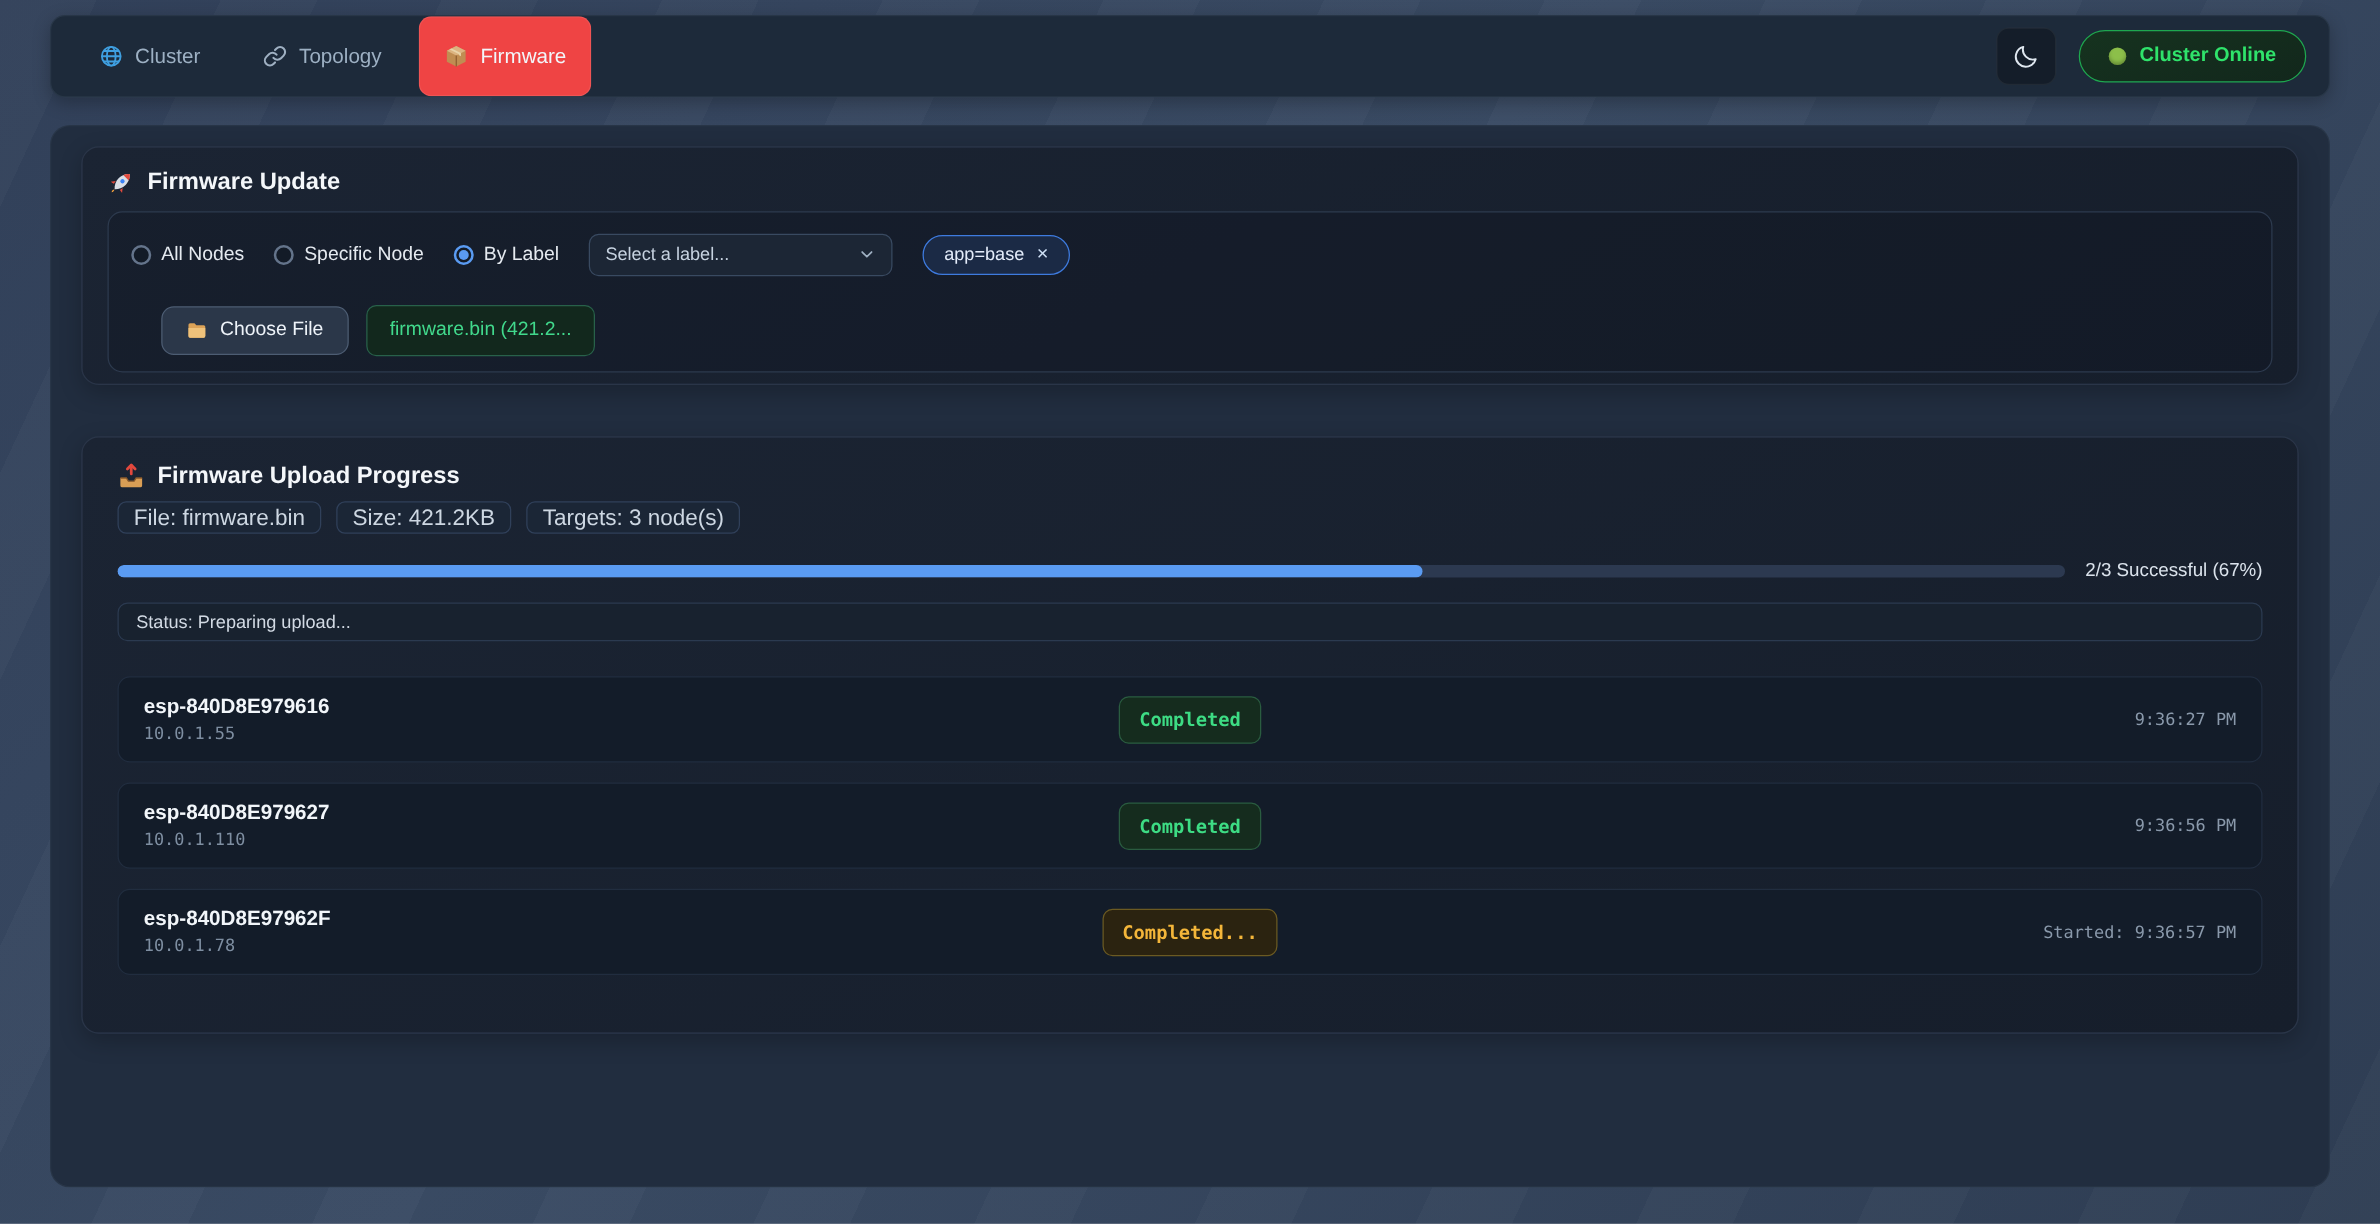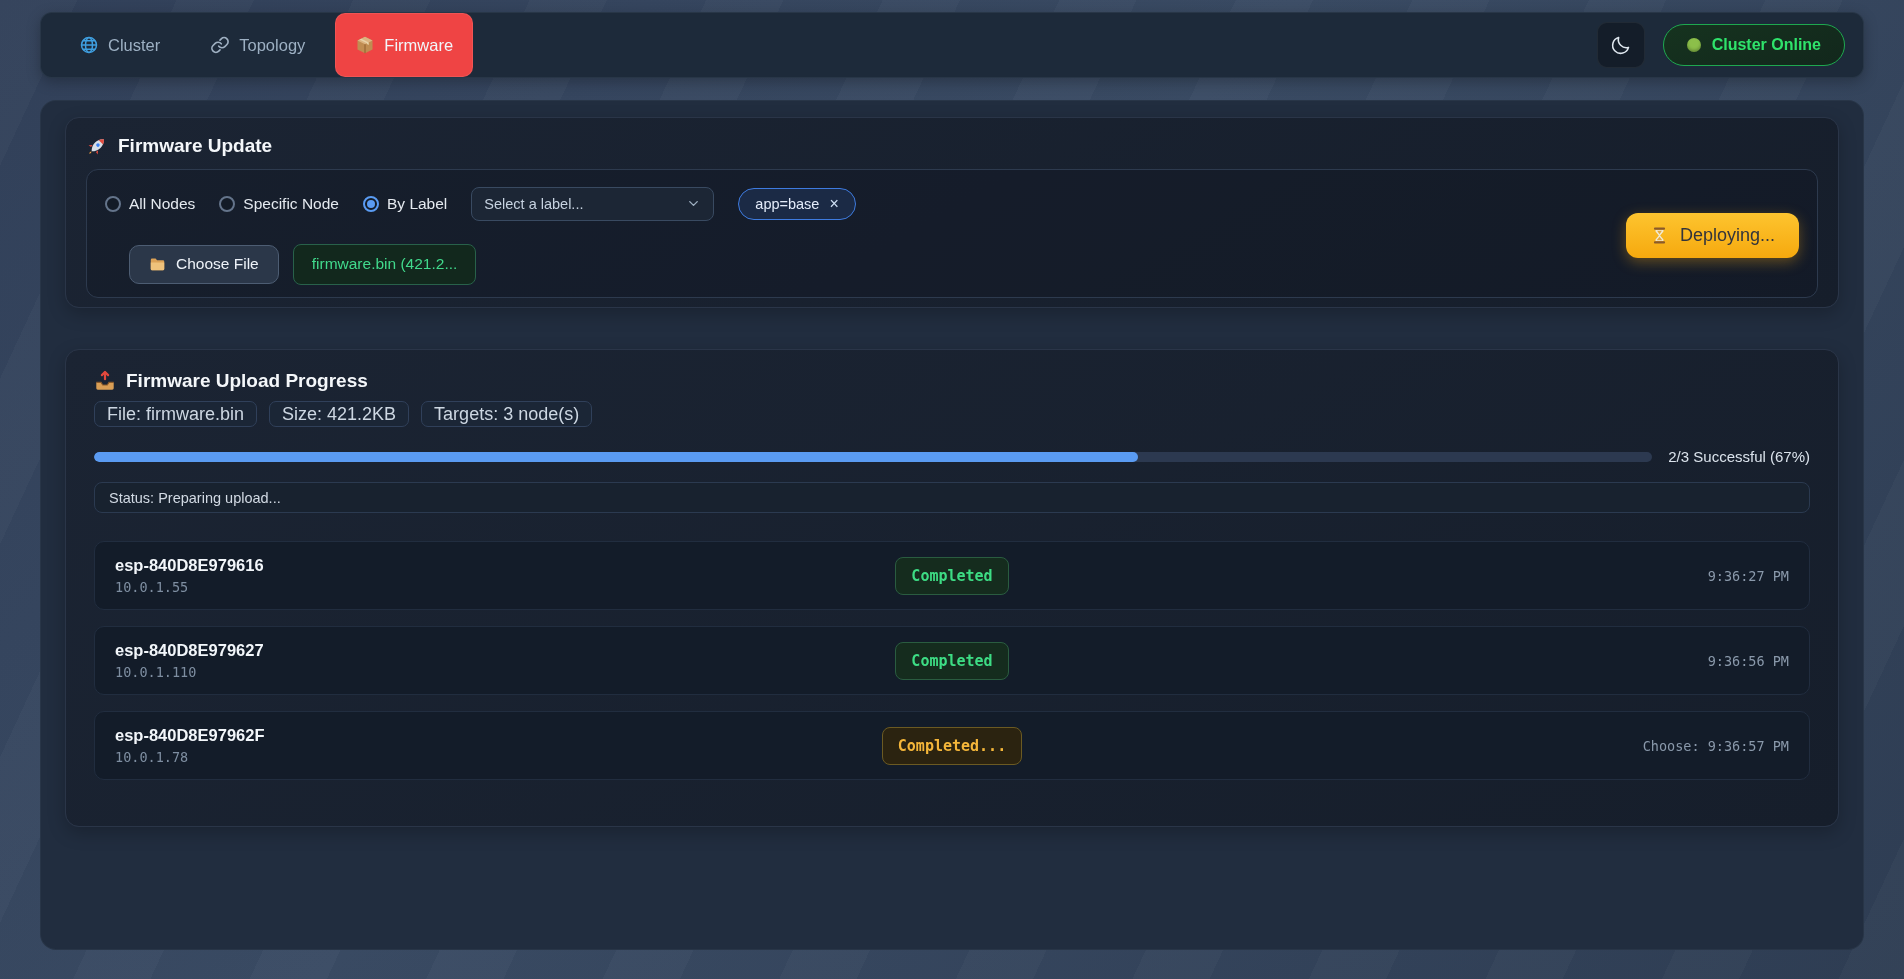--- a/index.html
+++ b/index.html
@@ -269,31 +269,20 @@
                     <path d="M2.5 9h19v9.2a1.8 1.8 0 0 1-1.8 1.8H4.3a1.8 1.8 0 0 1-1.8-1.8z" fill="#efc27b"></path>
                   </svg>
               </span>
               <span>Choose File</span>
             </button>
             <div class="file-chip">
               <span>firmware.bin (421.2...</span>
             </div>
           </div>
         </div>
-        <button class="deploy-btn">
-          <span style="display:inline-flex;">
-            <svg width="19" height="19" viewBox="0 0 24 24">
-              <rect x="5" y="2" width="14" height="2.6" rx="1.2" fill="#8a5a2b"></rect>
-              <rect x="5" y="19.4" width="14" height="2.6" rx="1.2" fill="#8a5a2b"></rect>
-              <path d="M7 5h10v2l-4.2 5L17 17v2H7v-2l4.2-5L7 7z" fill="#eef3f5" opacity="0.85"></path>
-              <path d="M9 6h6l-3 4.5zM12 13.5 15.5 18h-7z" fill="#e5a93d"></path>
-            </svg>
-          </span>
-          <span>Deploying...</span>
-        </button>
       </div>
     </div>
 
     <div class="card up-card">
       <div class="card-title">
         <span style="display:inline-flex;">
           <svg width="22" height="22" viewBox="0 0 24 24">
             <path d="M12 2.5v7.5" stroke="#e2483d" stroke-width="2.4" stroke-linecap="round" fill="none"></path>
             <path d="M8.6 5.6 12 2.2l3.4 3.4" stroke="#e2483d" stroke-width="2.4" stroke-linecap="round" stroke-linejoin="round" fill="none"></path>
             <path d="M2.5 13.5h5.2l1.8 2.8h5l1.8-2.8h5.2V20a1.6 1.6 0 0 1-1.6 1.6H4.1A1.6 1.6 0 0 1 2.5 20z" fill="#d99e55"></path>
@@ -336,19 +325,19 @@
             </div>
             <span class="badge success">Completed</span>
             <div class="node-time">9:36:56 PM</div>
           </div>
           <div class="node-row">
             <div>
               <div class="node-name">esp-840D8E97962F</div>
               <div class="node-ip">10.0.1.78</div>
             </div>
             <span class="badge warning">Completed...</span>
-            <div class="node-time">Choose: 9:36:57 PM</div>
+            <div class="node-time">Started: 9:36:57 PM</div>
           </div>
         </div>
     </div>
 
   </div>
 </div>
 
 </body></html>

